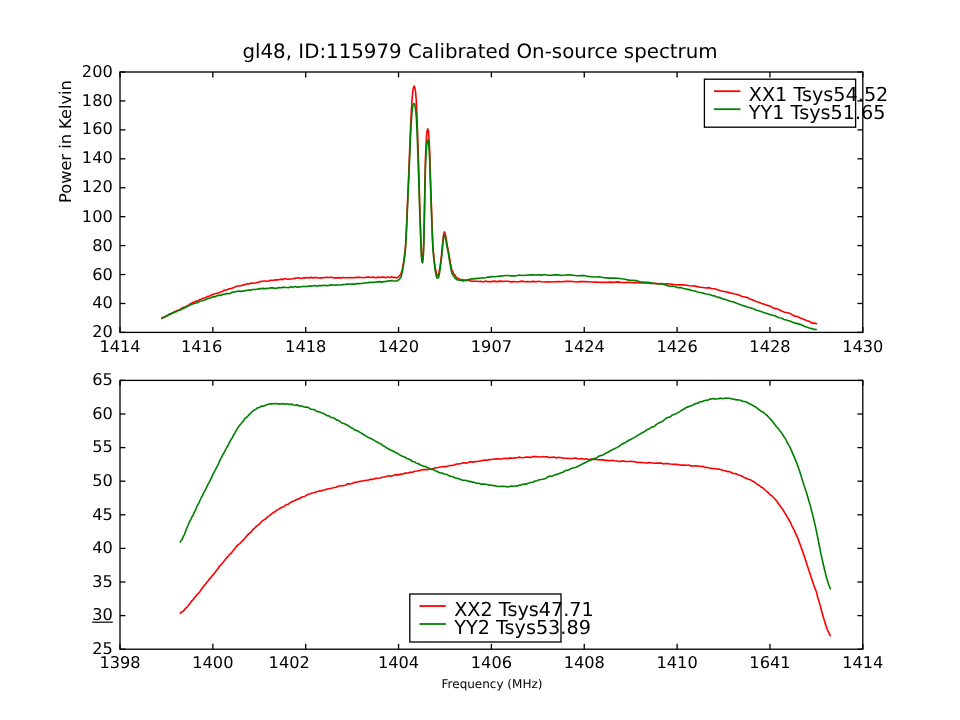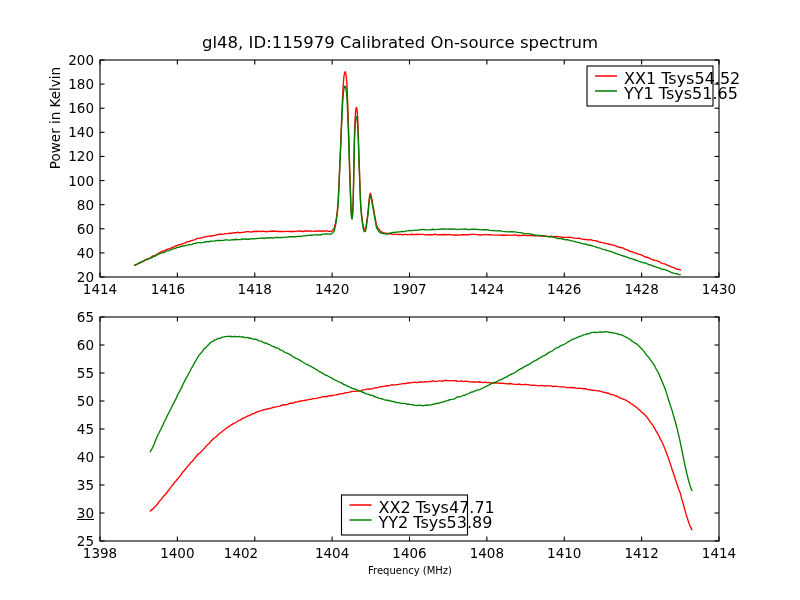--- a/index.html
+++ b/index.html
@@ -209,21 +209,21 @@
     <div class="tick-label tick-y" style="left: 38px; width: 56px; top: 60px;">200</div>
     <div class="tick-label legend-text" style="left: 624px; top: 69px;">XX1 Tsys54.52</div>
     <div class="tick-label legend-text" style="left: 624px; top: 84px;">YY1 Tsys51.65</div>
     <div class="tick-label tick-x" style="left: 100px; top: 545px;">1398</div>
     <div class="tick-label tick-x" style="left: 177.375px; top: 545px;">1400</div>
     <div class="tick-label tick-x" style="left: 241px; top: 545px;">1402</div>
     <div class="tick-label tick-x" style="left: 332.125px; top: 545px;">1404</div>
     <div class="tick-label tick-x" style="left: 409.5px; top: 545px;">1406</div>
     <div class="tick-label tick-x" style="left: 486.875px; top: 545px;">1408</div>
     <div class="tick-label tick-x" style="left: 564.25px; top: 545px;">1410</div>
-    <div class="tick-label tick-x" style="left: 641.625px; top: 545px;">1412</div>
+    <div class="tick-label tick-x" style="left: 641.625px; top: 545px;">1641</div>
     <div class="tick-label tick-x" style="left: 719px; top: 545px;">1414</div>
     <div class="tick-label tick-y" style="left: 38px; width: 56px; top: 541px;">25</div>
     <div class="tick-label tick-y" style="left: 38px; width: 56px; top: 513px; text-decoration: underline;">30</div>
     <div class="tick-label tick-y" style="left: 38px; width: 56px; top: 485px;">35</div>
     <div class="tick-label tick-y" style="left: 38px; width: 56px; top: 457px;">40</div>
     <div class="tick-label tick-y" style="left: 38px; width: 56px; top: 429px;">45</div>
     <div class="tick-label tick-y" style="left: 38px; width: 56px; top: 401px;">50</div>
     <div class="tick-label tick-y" style="left: 38px; width: 56px; top: 373px;">55</div>
     <div class="tick-label tick-y" style="left: 38px; width: 56px; top: 345px;">60</div>
     <div class="tick-label tick-y" style="left: 38px; width: 56px; top: 317px;">65</div>

